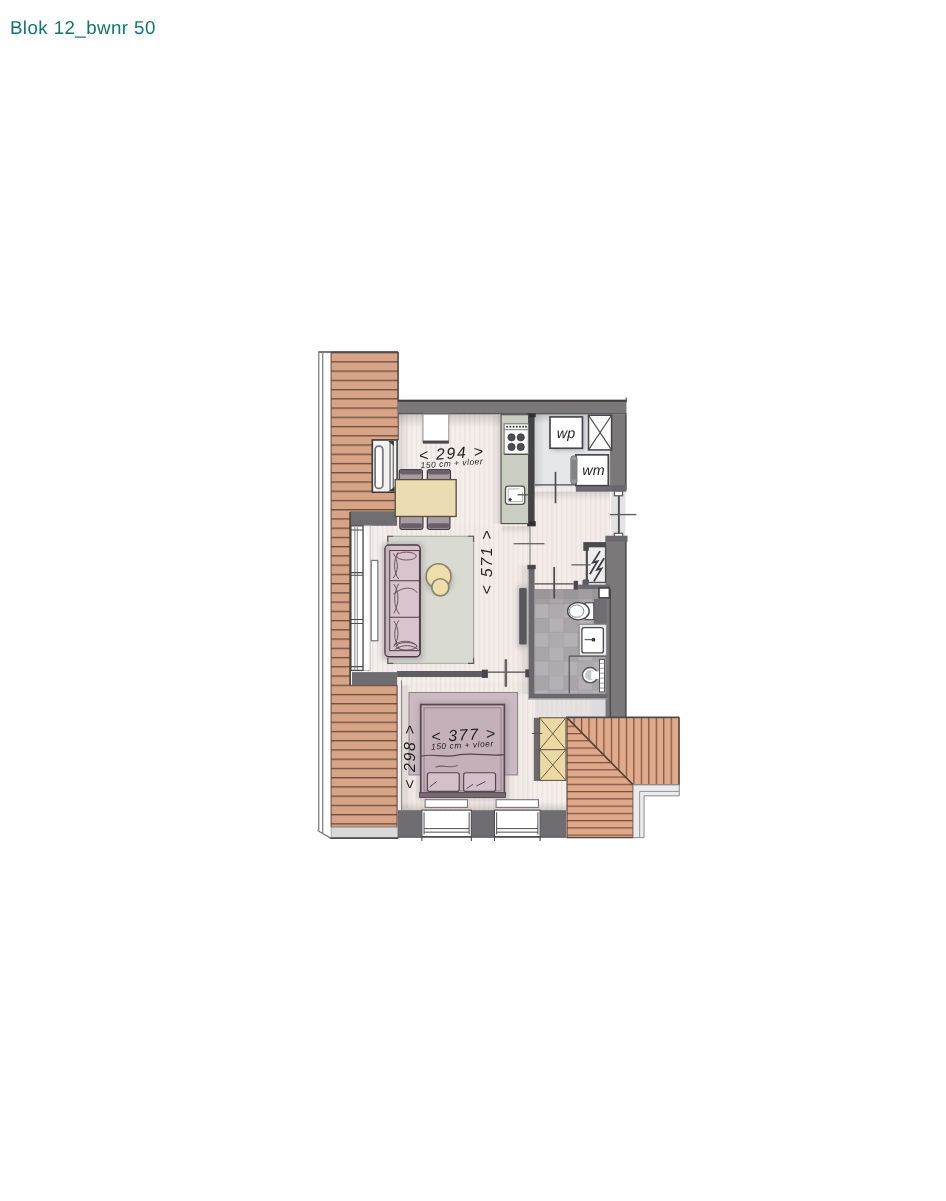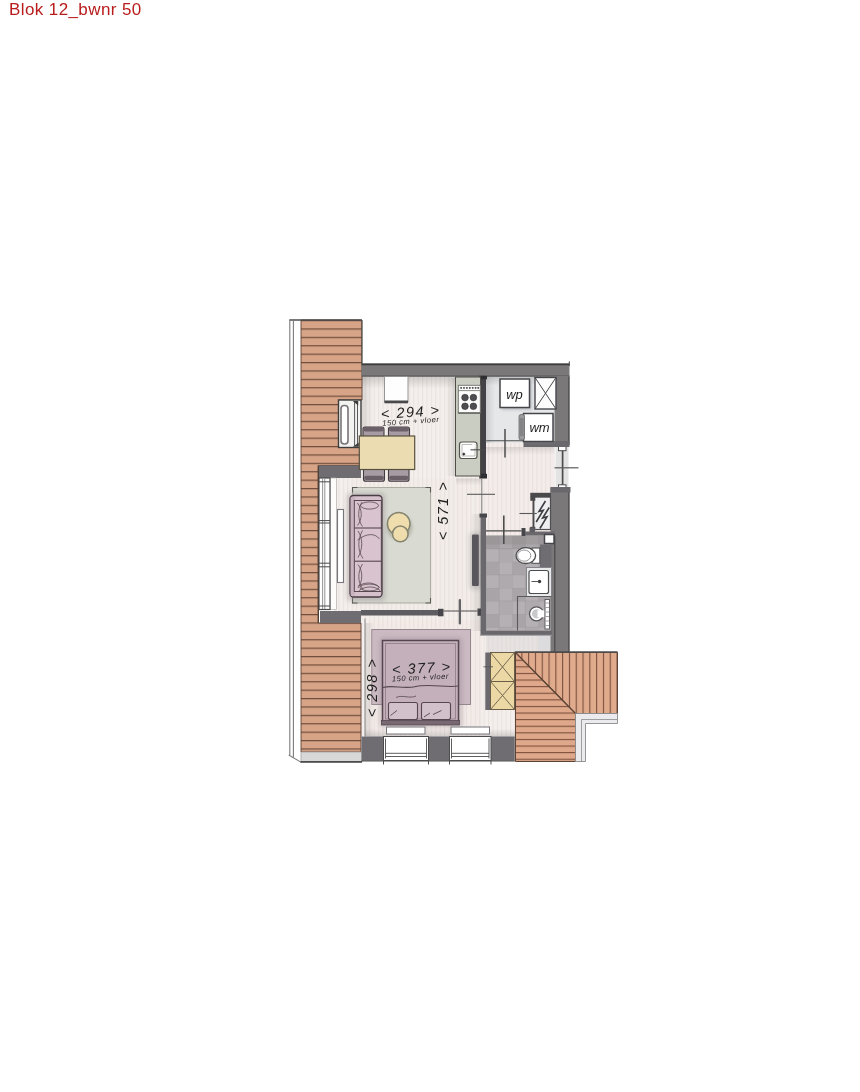--- a/index.html
+++ b/index.html
@@ -1,17 +1,17 @@
 <!DOCTYPE html>
 <html><head>
 <meta charset="utf-8">
 <style>
   html,body{margin:0;padding:0;background:#ffffff;width:860px;height:1092px;overflow:hidden;}
   body{font-family:"Liberation Sans", sans-serif;position:relative;}
-  #title{position:absolute;left:9px;top:0px;font-size:17px;color:#b91c1c;letter-spacing:0.4px;text-align:right;}
+  #title{position:absolute;left:9px;top:16px;font-size:17px;color:#0f766e;letter-spacing:0.4px;text-align:right;}
   svg{position:absolute;left:0;top:0;}
   .dim{font-family:"Liberation Sans", sans-serif;font-style:italic;fill:#1f1f1f;}
 </style>
 </head>
 <body>
 
 <div id="title">Blok 12_bwnr 50</div>
 <svg width="860" height="1092" viewBox="0 0 860 1092">
 <defs>
   <pattern id="pfloor" x="334" y="0" width="4.4" height="8" patternUnits="userSpaceOnUse">

